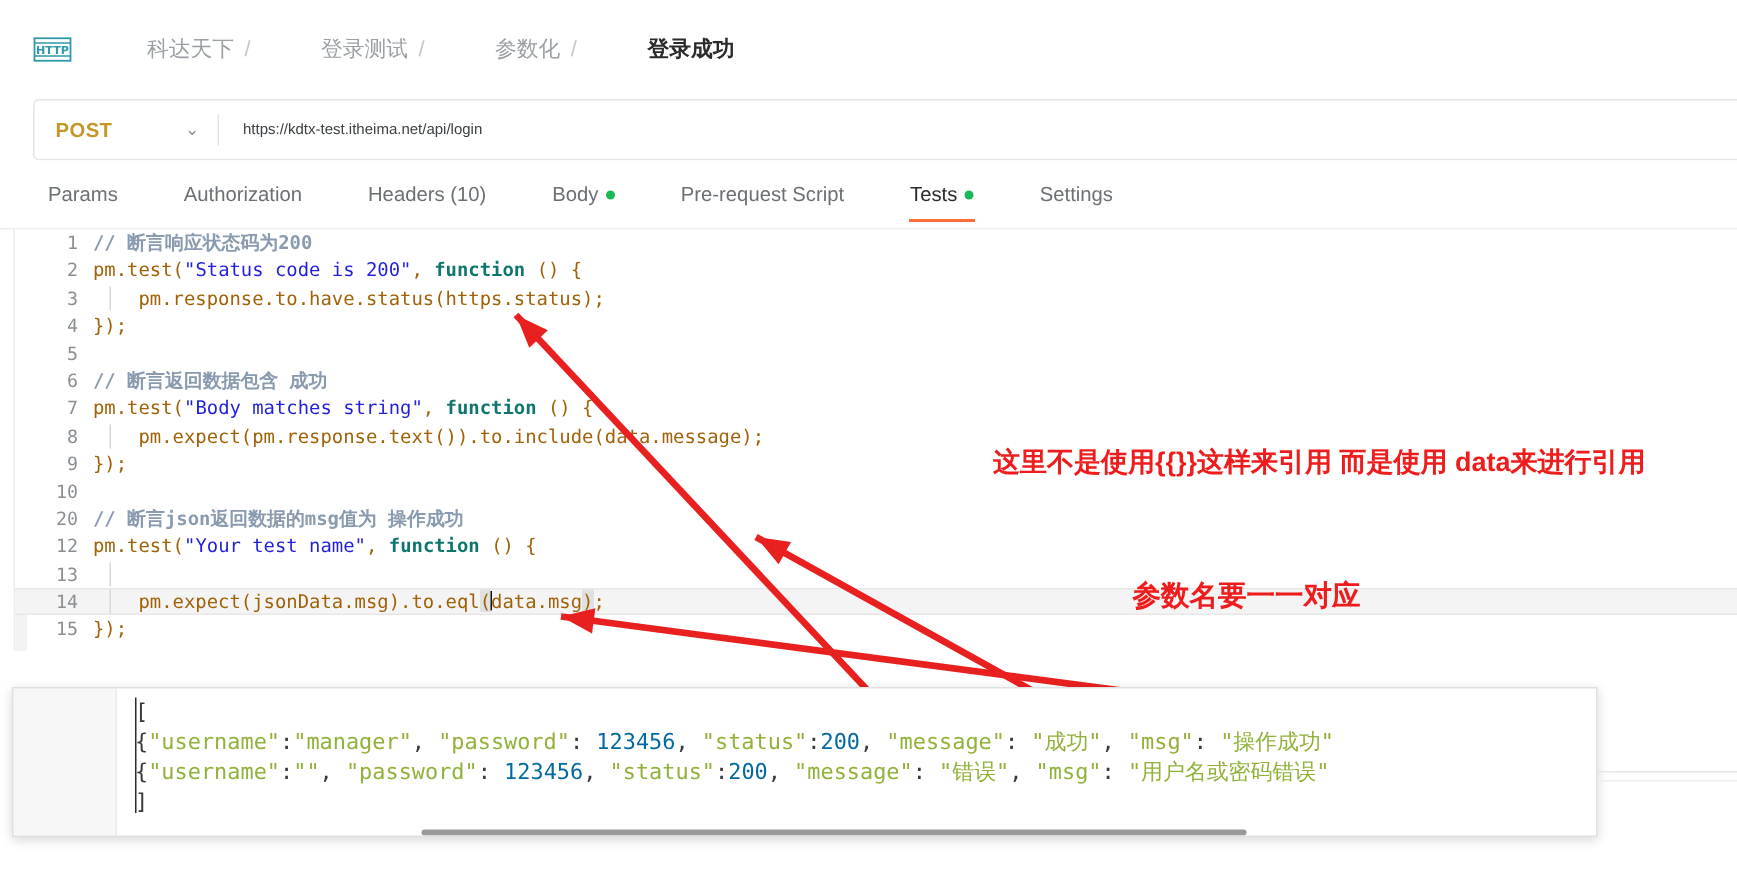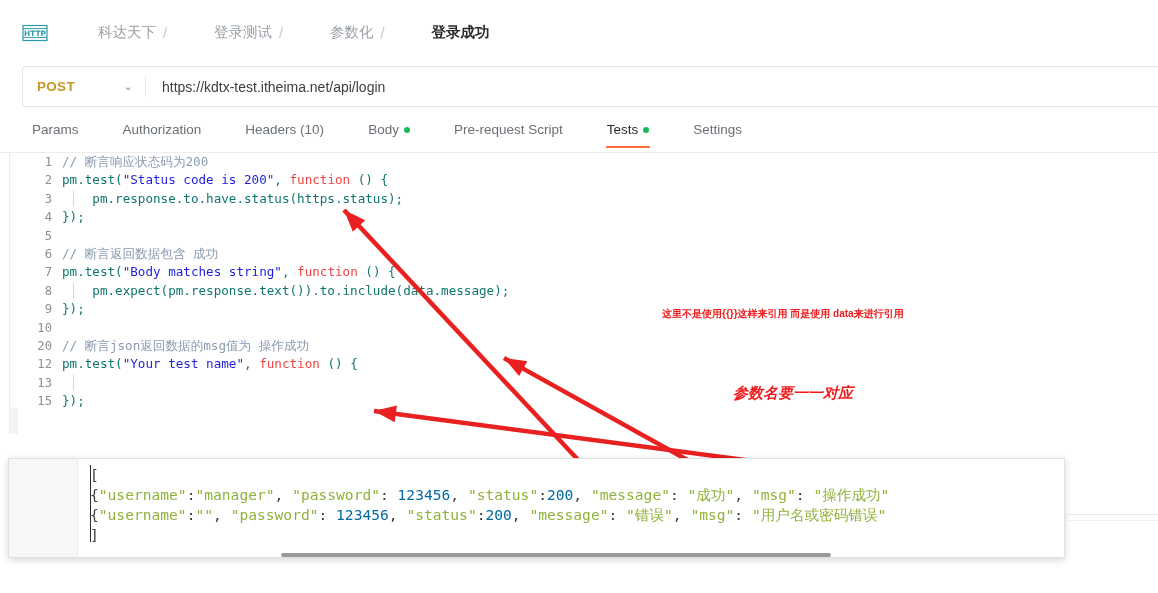--- a/index.html
+++ b/index.html
@@ -43,21 +43,21 @@
     letter-spacing: .3px;
     gap: 42px;
   }
   .method-caret {
     margin-left: auto; margin-right: 12px;
     color: #8b8f94; font-size: 11px; font-weight: normal;
   }
   .method-divider { width: 1px; background: #e3e5e8; margin: 9px 0; }
   .url-input {
     flex: 1; display: flex; align-items: center;
-    padding-left: 16px; color: #3c4043; font-size: 14px;
+    padding-left: 16px; color: #3c4043; font-size: 10px;
   }
 
   
   .tabs {
     position: absolute; left: 18px; top: 118px;
     display: flex; align-items: flex-end; gap: 16px;
     font-size: 13.5px;
   }
   .tab {
     position: relative;
@@ -102,39 +102,39 @@
   .lineno {
     width: 42px; text-align: right; padding-right: 10px;
     color: #8a8f94; font-family: "DejaVu Sans Mono", monospace; font-size: 12.2px;
     flex: none;
   }
   .indentguide {
     position: absolute; left: 63px; top: 1px; bottom: 1px;
     width: 1px; background: #d8d8d8;
   }
   .code-text { color: #222222; }
-  .c-com  { color: #8a9bb0; }
+  .c-com  { color: #8a9bb0; font-weight: bold; }
   .c-str  { color: #1f1fdd; }
-  .c-kw   { color: #ef4444; font-weight: normal; }
-  .c-plain{ color: #0f766e; }
+  .c-kw   { color: #0f766e; font-weight: bold; }
+  .c-plain{ color: #a16207; }
   .brk    { background: #e0e0e0; }
   .caret  {
     display:inline-block; width:1px; height:13px;
     background:#111; vertical-align:-2px; margin:0 -0.5px;
   }
 
   
   .annot {
     position: absolute;
     color: #ee1c1c; font-weight: bold;
     font-family: "Liberation Sans", sans-serif;
     white-space: nowrap;
   }
-  #annot-1 { left: 662px; top: 307px; font-size: 10px; }
-  #annot-2 { left: 733px; top: 384px; font-size: 15px; font-style: italic; }
+  #annot-1 { left: 662px; top: 296px; font-size: 18px; }
+  #annot-2 { left: 755px; top: 384px; font-size: 19px; }
 
   
   .arrows {
     position: absolute; left: 0; top: 0;
     width: 1158px; height: 593px;
     pointer-events: none;
   }
 
   
   .json-panel {
@@ -249,20 +249,21 @@
         <div class="code-line"><span class="lineno">4</span><span class="code-text"><span class="c-plain">});</span></span></div>
         <div class="code-line"><span class="lineno">5</span><span class="code-text"></span></div>
         <div class="code-line"><span class="lineno">6</span><span class="code-text"><span class="c-com">// 断言返回数据包含 成功</span></span></div>
         <div class="code-line"><span class="lineno">7</span><span class="code-text"><span class="c-plain">pm.test(</span><span class="c-str">"Body matches string"</span><span class="c-plain">, </span><span class="c-kw">function</span><span class="c-plain"> () {</span></span></div>
         <div class="code-line"><span class="lineno">8</span><span class="indentguide"></span><span class="code-text"><span class="c-plain">    pm.expect(pm.response.text()).to.include(data.message);</span></span></div>
         <div class="code-line"><span class="lineno">9</span><span class="code-text"><span class="c-plain">});</span></span></div>
         <div class="code-line"><span class="lineno">10</span><span class="code-text"></span></div>
         <div class="code-line"><span class="lineno">20</span><span class="code-text"><span class="c-com">// 断言json返回数据的msg值为 操作成功</span></span></div>
         <div class="code-line"><span class="lineno">12</span><span class="code-text"><span class="c-plain">pm.test(</span><span class="c-str">"Your test name"</span><span class="c-plain">, </span><span class="c-kw">function</span><span class="c-plain"> () {</span></span></div>
         <div class="code-line"><span class="lineno">13</span><span class="indentguide"></span></div>
+        <div class="code-line hl"><span class="lineno">14</span><span class="indentguide"></span><span class="code-text"><span class="c-plain">    pm.expect(jsonData.msg).to.eql</span><span class="c-plain brk">(</span><span class="caret"></span><span class="c-plain">data.msg</span><span class="c-plain brk">)</span><span class="c-plain">;</span></span></div>
         <div class="code-line"><span class="lineno">15</span><span class="code-text"><span class="c-plain">});</span></span></div>
       </div>
   </div>
 
   <div class="annot" id="annot-1">这里不是使用{{}}这样来引用 而是使用 data来进行引用</div>
   <div class="annot" id="annot-2">参数名要一一对应</div>
 
   <svg class="arrows" id="arrows-svg" viewBox="0 0 1158 593">
       <g>
         <line x1="596" y1="479" x2="344" y2="210" stroke="#e8201f" stroke-width="4.5" stroke-linecap="butt"></line>

